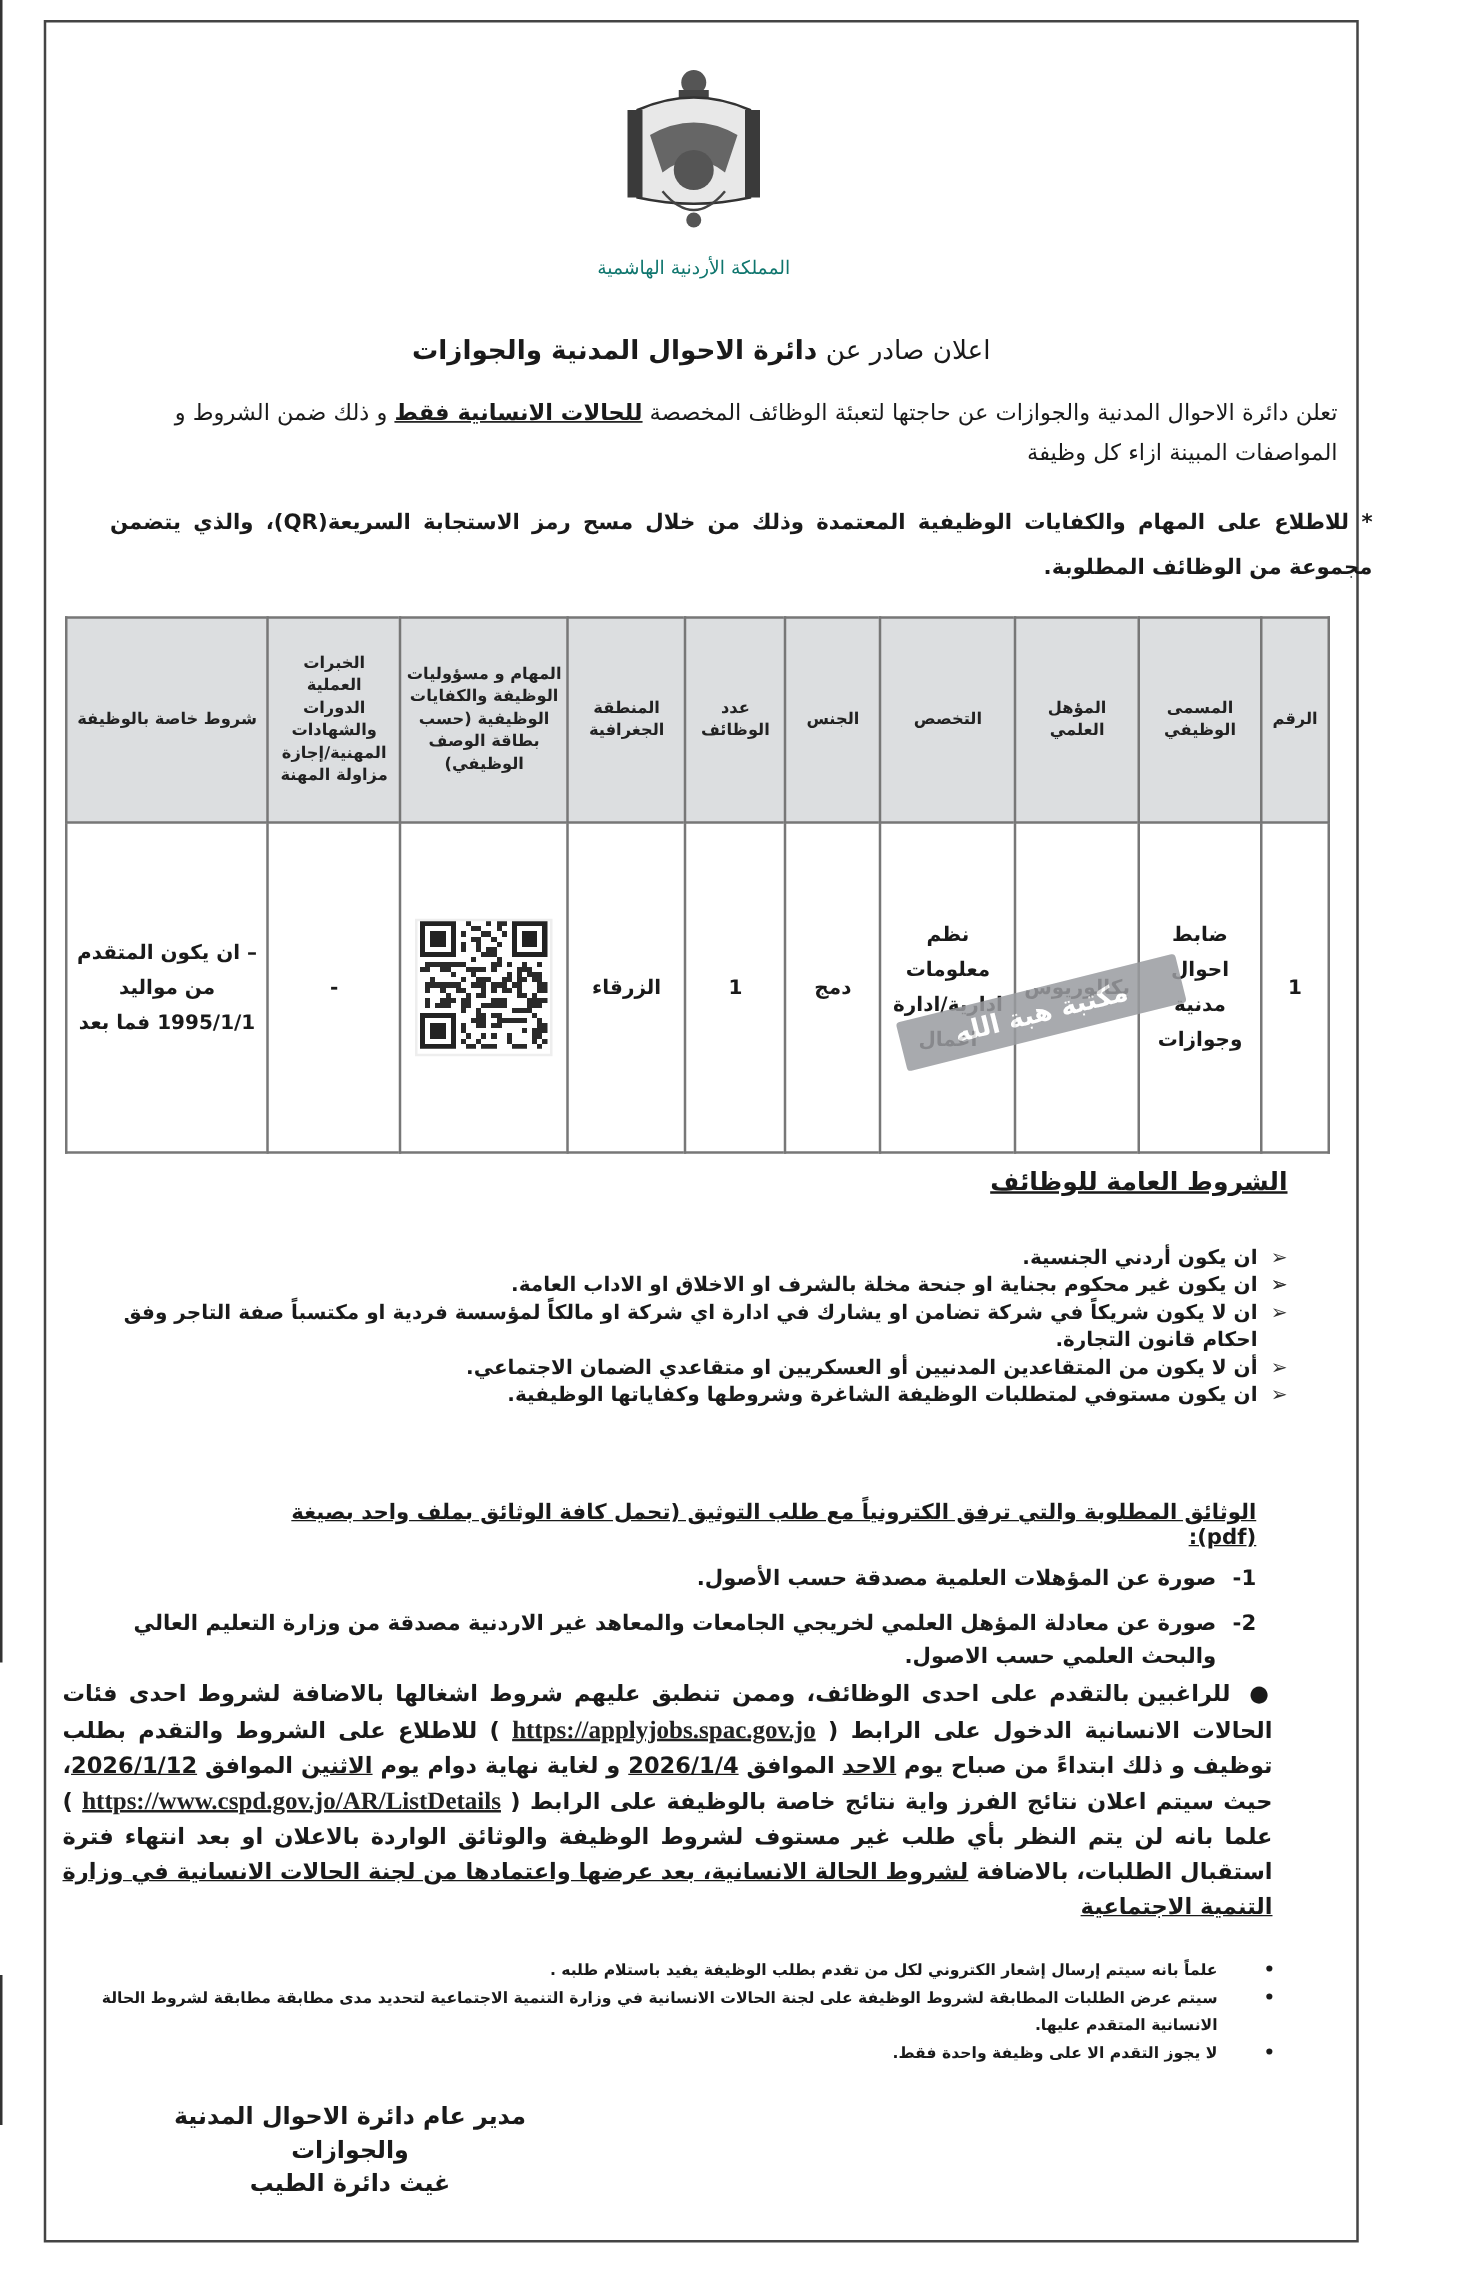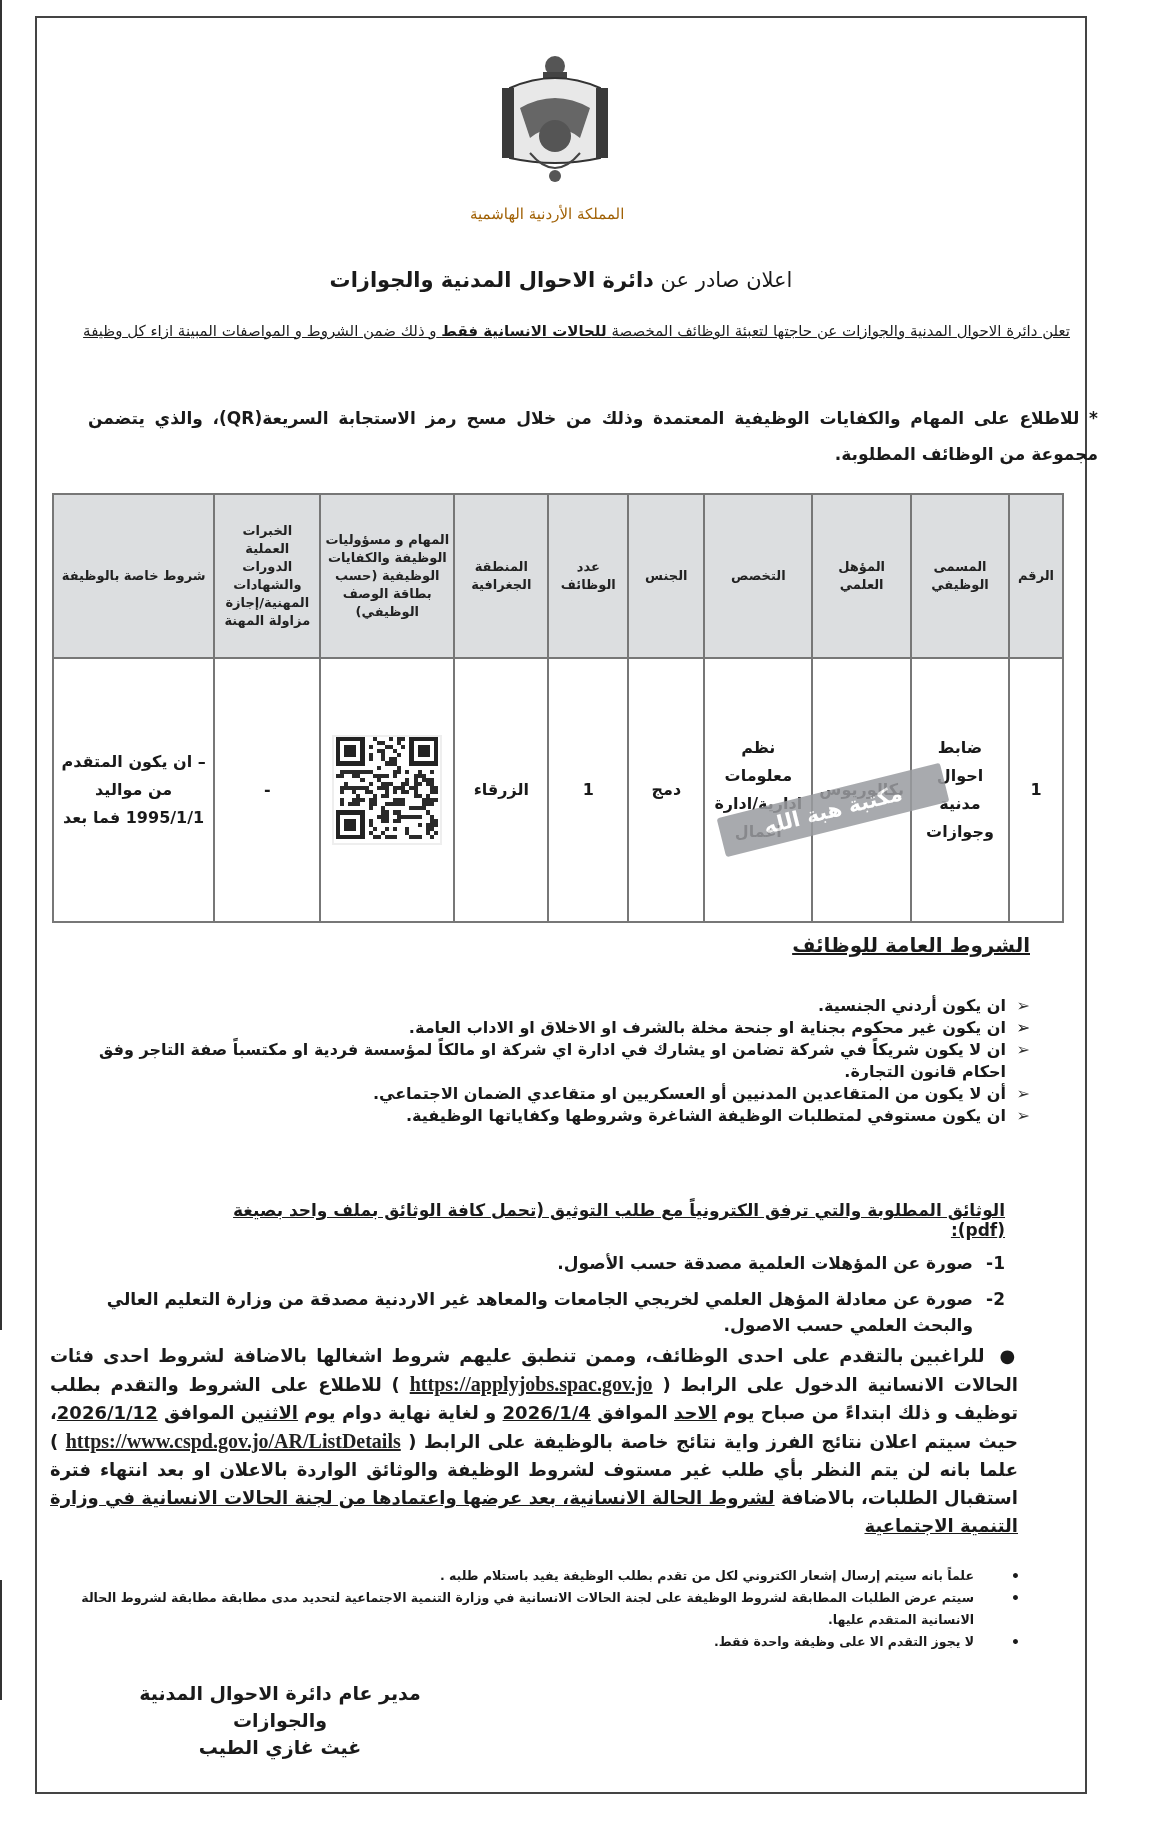--- a/index.html
+++ b/index.html
@@ -4,29 +4,29 @@
 <style>
   html, body { margin: 0; padding: 0; background: #ffffff; }
   body { width: 1170px; height: 1821px; position: relative; overflow: hidden;
          font-family: "DejaVu Sans", "Liberation Sans", sans-serif; color: #1a1a1a; }
   .left-edge-line { position: absolute; left: 0; top: 0; width: 2px; height: 1330px; background: #333; }
   .left-edge-line2 { position: absolute; left: 0; top: 1580px; width: 2px; height: 120px; background: #333; }
   .page-frame { position: absolute; left: 35px; top: 16px; width: 1052px; height: 1778px;
                 border: 2px solid #444; box-sizing: border-box; }
 
   .emblem { position: absolute; left: 490px; top: 48px; width: 130px; height: 150px; }
-  .kingdom { position: absolute; left: 470px; top: 205px; width: 170px; 
-             font-family: "DejaVu Serif", serif; font-size: 15px; color: #a16207; }
+  .kingdom { position: absolute; left: 470px; top: 205px; width: 170px; text-align: center;
+             font-family: "DejaVu Serif", serif; font-size: 15px; color: #0f766e; }
 
   .title { position: absolute; left: 0; width: 1122px; top: 268px; text-align: center;
            font-size: 21px; direction: rtl; }
   .title b { font-weight: bold; }
 
-  .intro { position: absolute; left: 60px; width: 1010px; top: 315px; font-size: 15px; line-height: 32px;
-           direction: rtl; text-align: right; text-decoration: underline; }
+  .intro { position: absolute; left: 60px; width: 1010px; top: 315px; font-size: 18px; line-height: 32px;
+           direction: rtl; text-align: right; }
   .intro u b { text-decoration: underline; }
 
   .qr-note { position: absolute; left: 60px; width: 1010px; top: 400px; font-size: 17px; line-height: 36px;
              font-weight: bold; direction: rtl; text-align: justify; text-align-last: right; margin-left: 28px; }
 
   table.jobs { position: absolute; left: 52px; top: 493px; width: 1012px; border-collapse: collapse;
                direction: rtl; font-size: 13px; font-weight: bold; }
   table.jobs th { background: #dcdee0; border: 2px solid #777; height: 158px; padding: 2px 4px;
                   text-align: center; vertical-align: middle; line-height: 18px; font-weight: bold; color: #222; }
   table.jobs td { border: 2px solid #777; height: 258px; text-align: center; vertical-align: middle;
@@ -362,14 +362,14 @@
 </div>
 
 <ul class="notes">
   <li><span class="dot">•</span><span>علماً بانه سيتم إرسال إشعار الكتروني لكل من تقدم بطلب الوظيفة يفيد باستلام طلبه .</span></li>
   <li><span class="dot">•</span><span>سيتم عرض الطلبات المطابقة لشروط الوظيفة على لجنة الحالات الانسانية في وزارة التنمية الاجتماعية لتحديد مدى مطابقة مطابقة لشروط الحالة الانسانية المتقدم عليها.</span></li>
   <li><span class="dot">•</span><span>لا يجوز التقدم الا على وظيفة واحدة فقط.</span></li>
 </ul>
 
 <div class="signature">
   <div>مدير عام دائرة الاحوال المدنية والجوازات</div>
-  <div>غيث غازي الطيب</div>
+  <div>غيث دائرة الطيب</div>
 </div>
 
 </body></html>

